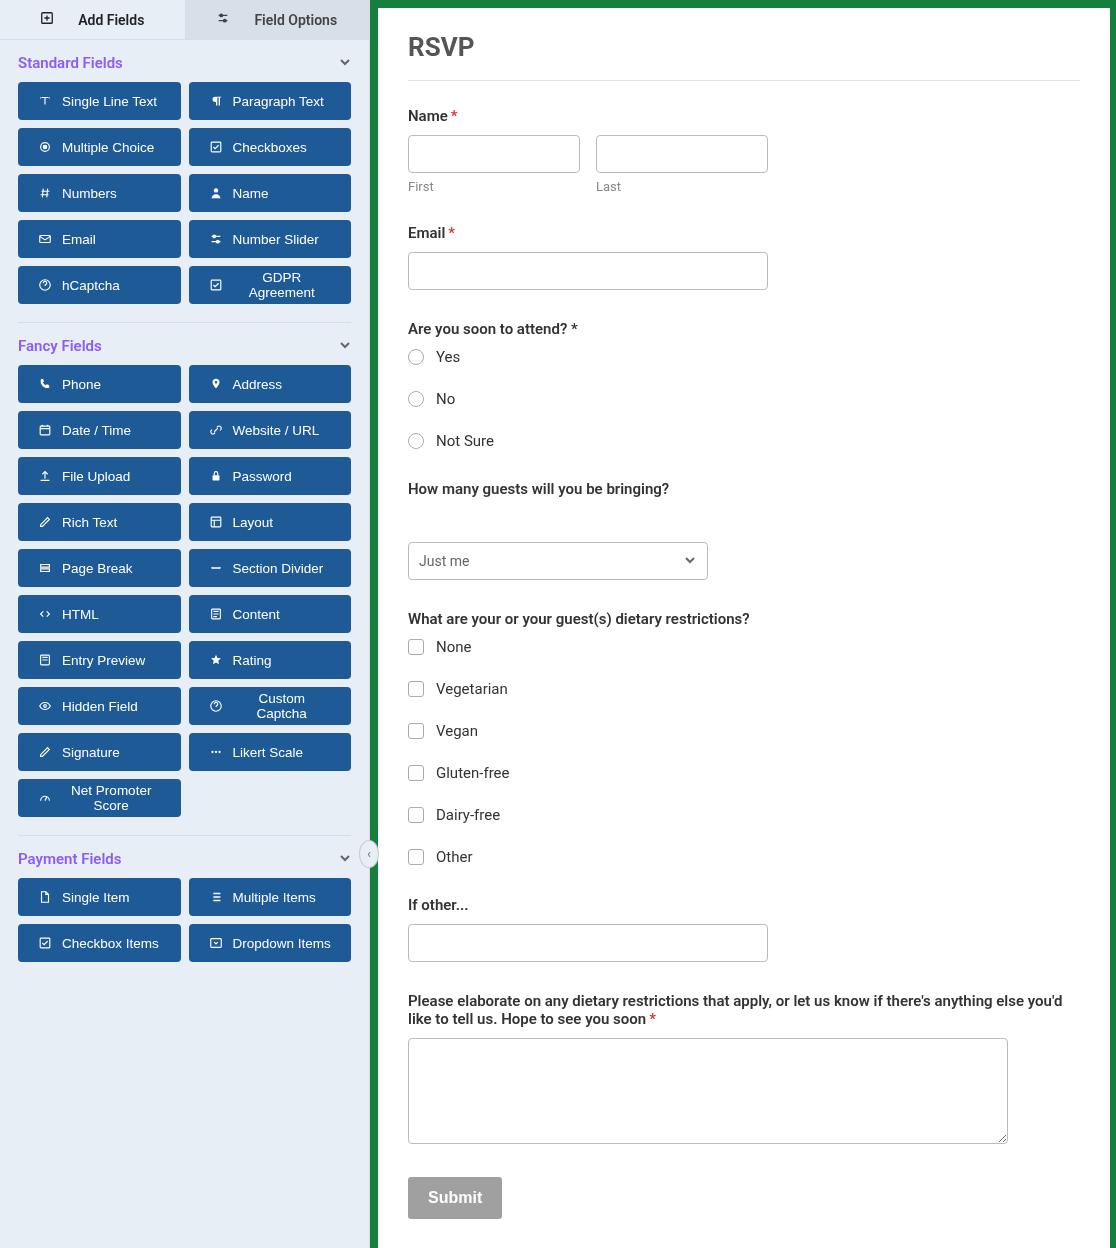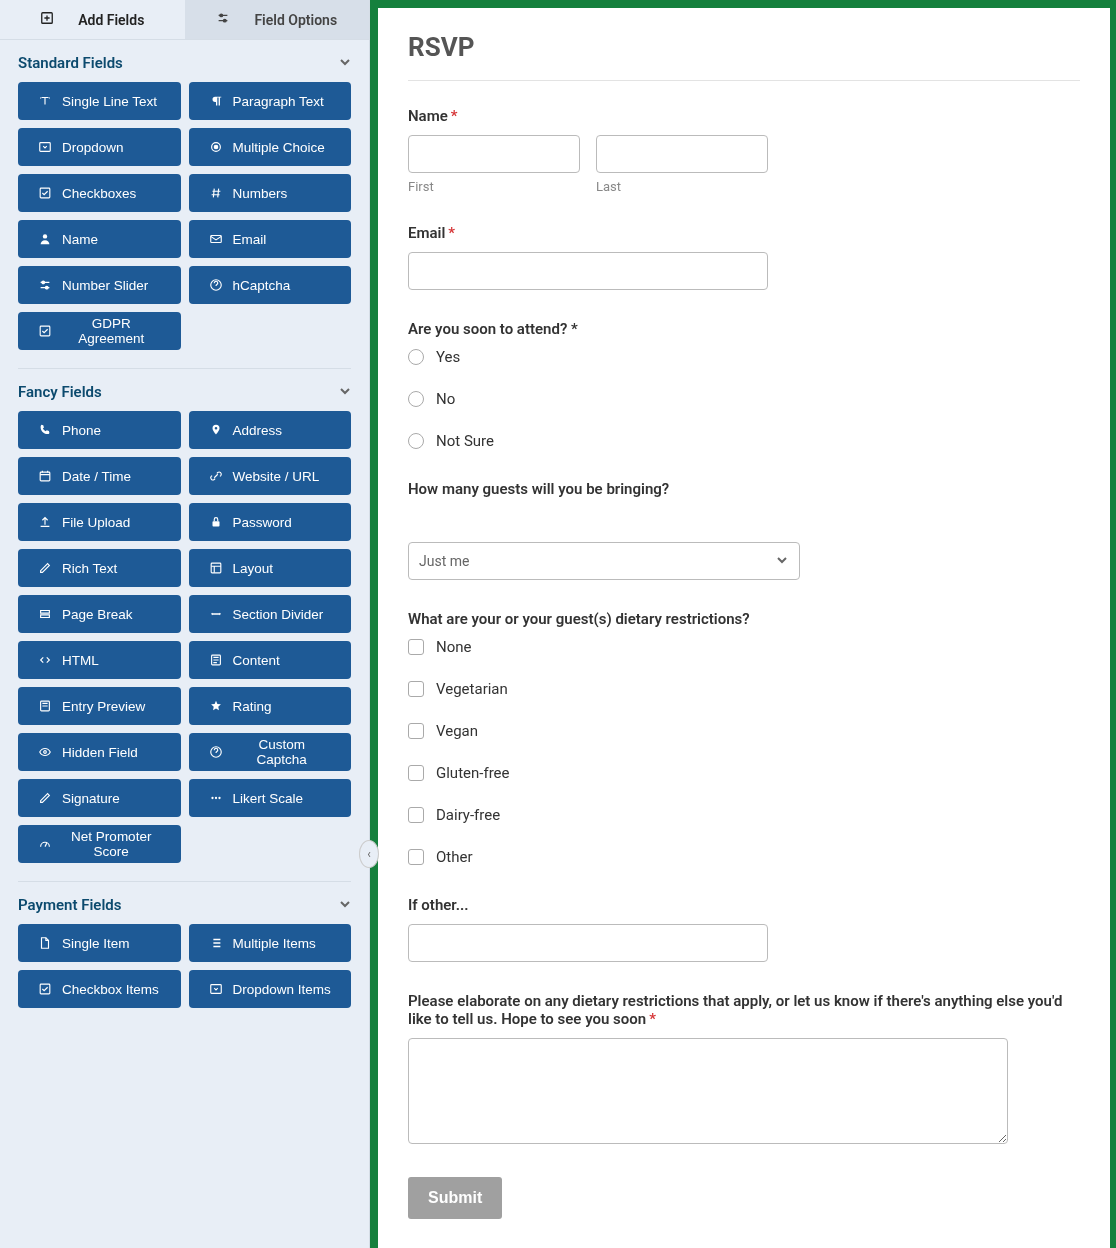--- a/index.html
+++ b/index.html
@@ -41,21 +41,21 @@
       color: #222;
     }
     .tab svg { width: 14px; height: 14px; }
     .section-header {
       display: flex;
       justify-content: space-between;
       align-items: center;
       padding: 14px 18px 10px 18px;
       font-weight: 600;
       font-size: 15px;
-      color: #0c4a6e;
+      color: #8b5cf6;
     }
     .field-grid {
       display: grid;
       grid-template-columns: 1fr 1fr;
       gap: 8px;
       padding: 0 18px 10px 18px;
     }
     .field-btn {
       background: #1e5a96;
       color: #fff;
@@ -139,21 +139,21 @@
     .sub-label { font-size: 13px; color: #888; margin-top: 6px; }
     .email-input, .other-input { width: 360px; }
     .radio-list, .check-list { display: flex; flex-direction: column; gap: 24px; margin-top: 4px; }
     .radio-item, .check-item { display: flex; align-items: center; gap: 12px; cursor: pointer; font-size: 15px; color: #333;}
     .radio-box {
       width: 16px; height: 16px; border: 1.5px solid #aaa; border-radius: 50%; flex-shrink:0;
     }
     .check-box {
       width: 16px; height: 16px; border: 1.5px solid #aaa; border-radius: 3px; flex-shrink:0;
     }
-    .select-wrap { position: relative; width: 392px; margin-top: 44px; }
+    .select-wrap { position: relative; width: 300px; margin-top: 44px; }
     .select-input { height: 38px; appearance: none; color: #666; padding-right: 30px;}
     .select-chevron {
       position: absolute; right: 12px; top: 50%; transform: translateY(-50%);
       pointer-events: none; color: #666;
     }
     .textarea-input { width: 600px; height: 106px; resize: vertical; }
     .submit-btn {
       background: #a0a0a0;
       color: #fff;
       border: none;
@@ -211,29 +211,20 @@
         </span>
         <span>Single Line Text</span>
       </button>
       <button class="field-btn">
         <span class="ico">
           <svg viewBox="0 0 16 16" width="14" height="14" fill="currentColor">
             <path d="M7 3a3 3 0 000 6h1v4h1.5V4H11v9h1.5V4H14V3H7z"></path>
           </svg>
         </span>
         <span>Paragraph Text</span>
-      </button>
-      <button class="field-btn">
-        <span class="ico">
-          <svg viewBox="0 0 16 16" width="14" height="14" fill="none" stroke="currentColor" stroke-width="1.3">
-            <rect x="2" y="3" width="12" height="10" rx="1"></rect>
-            <path d="M6 7l2 2 2-2"></path>
-          </svg>
-        </span>
-        <span>Dropdown</span>
       </button>
       <button class="field-btn">
         <span class="ico">
           <svg viewBox="0 0 16 16" width="14" height="14" fill="none" stroke="currentColor" stroke-width="1.3">
             <circle cx="8" cy="8" r="5"></circle>
             <circle cx="8" cy="8" r="2" fill="currentColor"></circle>
           </svg>
         </span>
         <span>Multiple Choice</span>
       </button>

